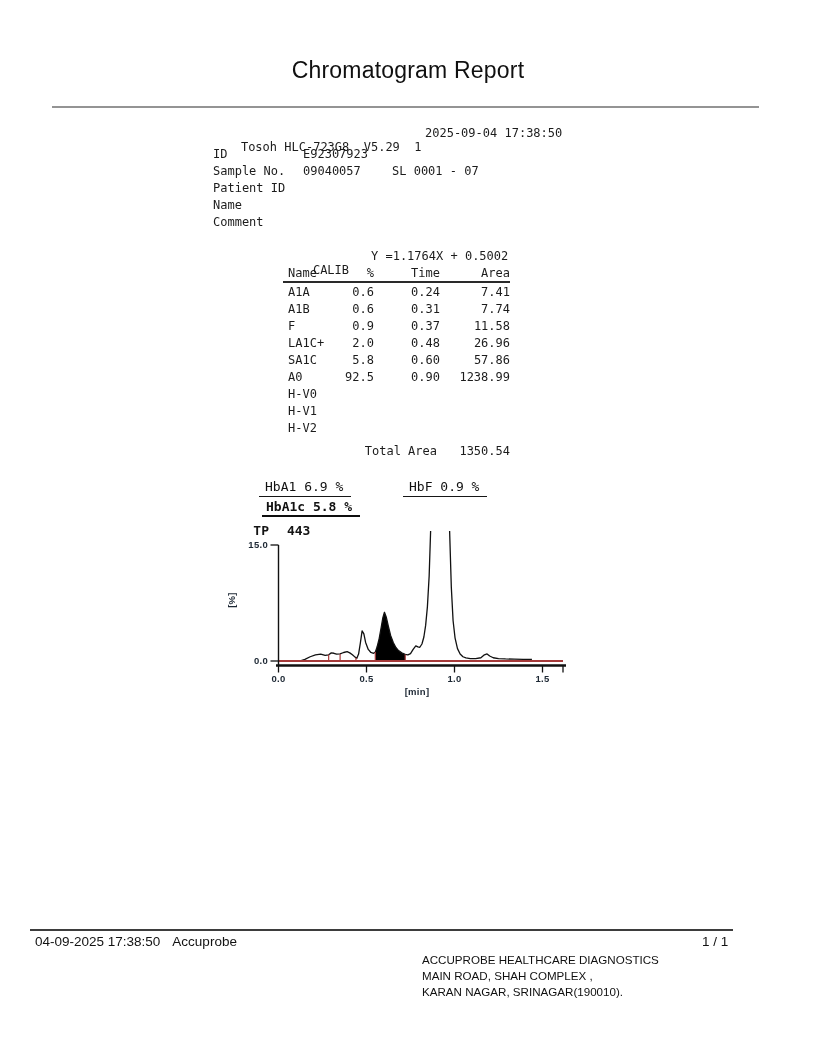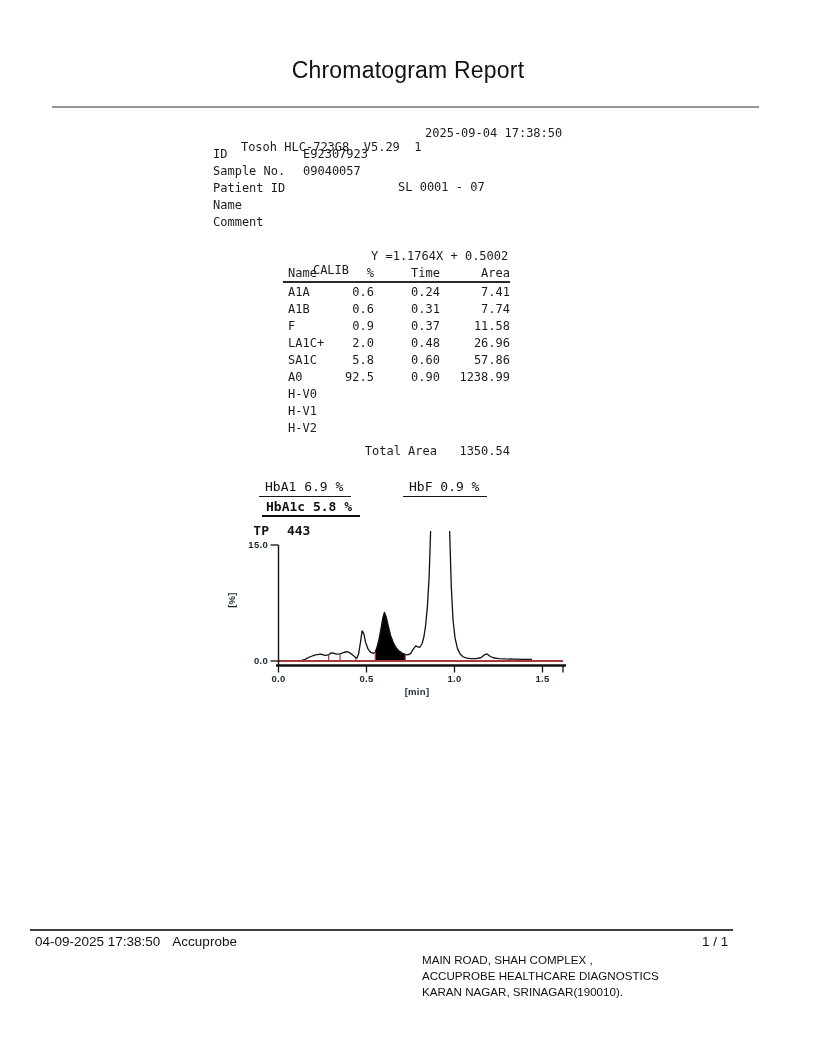--- a/index.html
+++ b/index.html
@@ -8,21 +8,21 @@
   .mono{font-family:"DejaVu Sans Mono",monospace;font-size:12px;color:#1c1c1c;white-space:pre;}
   #page-title{position:absolute;left:0;right:0;top:57px;text-align:center;
         font-size:23px;font-weight:400;color:#101010;letter-spacing:.2px;}
   .rule-top{position:absolute;left:52px;top:106px;width:707px;height:2px;background:#949494;}
   .instr-row{position:absolute;left:212px;top:126px;width:560px;height:16px;}
   .instr-row .dtime{position:absolute;left:213px;top:0;}
   #device-fields{position:absolute;left:212px;top:147px;width:420px;height:90px;}
   .f-row{position:absolute;left:0;height:17px;width:100%;}
   .f-label{position:absolute;left:1px;}
   .f-value{position:absolute;left:91px;}
-  .f-extra{position:absolute;left:186px;margin-top:16px;}
+  .f-extra{position:absolute;left:180px;}
   .calib-head{position:absolute;left:284px;top:249px;width:300px;height:17px;}
   .calib-head .eq{position:absolute;left:87px;top:0;}
   #calib-table{position:absolute;left:283px;top:266px;width:227px;}
   .t-row{display:grid;grid-template-columns:57px 34px 66px 70px;height:17px;align-items:baseline;
          font-family:"DejaVu Sans Mono",monospace;font-size:12px;color:#1c1c1c;}
   .t-row span:first-child{padding-left:5px;text-align:left;}
   .t-row span{text-align:right;}
   .t-head{border-bottom:2px solid #2a2a2a;height:15px;margin-bottom:2px;}
   .t-total{position:absolute;left:283px;top:444px;width:227px;height:17px;}
   .t-total .tl{position:absolute;right:73px;top:0;}
@@ -172,18 +172,18 @@
       <text x="417" y="695" text-anchor="middle" class="axlbl">[min]</text>
       <text x="235" y="600" text-anchor="middle" transform="rotate(-90 235 600)" class="axlbl">[%]</text>
     </svg>
 
   <div class="rule-footer"></div>
   <div class="footer-row">
     <span>04-09-2025 17:38:50</span><span class="app">Accuprobe</span>
     <span class="pageno">1 / 1</span>
   </div>
   <div id="org-address">
+      <div>ACCUPROBE HEALTHCARE DIAGNOSTICS</div>
       <div>MAIN ROAD, SHAH COMPLEX ,</div>
-      <div>ACCUPROBE HEALTHCARE DIAGNOSTICS</div>
       <div>KARAN NAGAR, SRINAGAR(190010).</div>
     </div>
 
 </div>
 
 </body></html>

